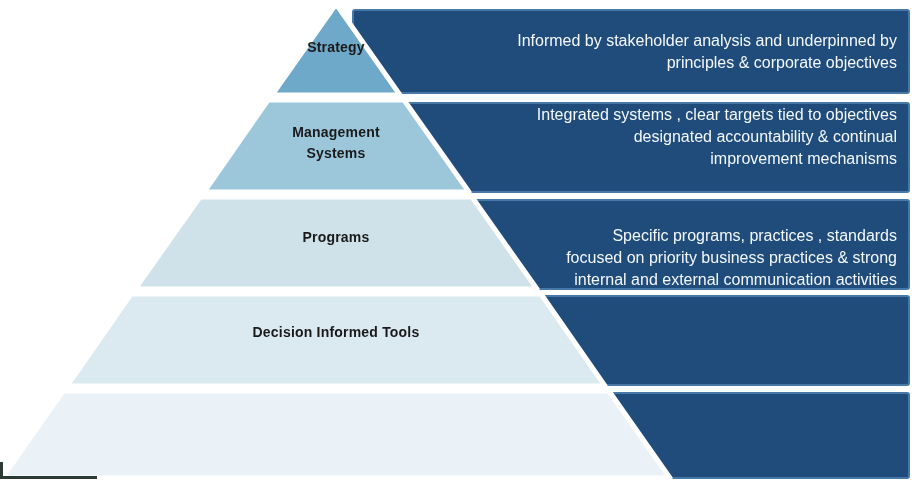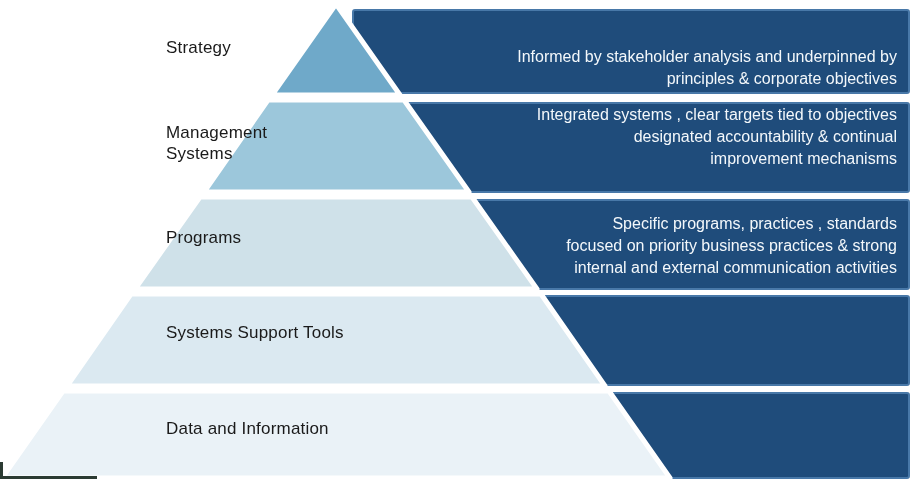--- a/index.html
+++ b/index.html
@@ -17,22 +17,22 @@
   .stage svg{position:absolute;left:0;top:0;}
   .desc-box{fill:var(--box-fill);stroke:var(--box-border);stroke-width:2;}
   .band{stroke:#FFFFFF;stroke-width:5;stroke-linejoin:round;}
   .band-1{fill:var(--level1-fill);}
   .band-2{fill:var(--level2-fill);}
   .band-3{fill:var(--level3-fill);}
   .band-4{fill:var(--level4-fill);}
   .band-5{fill:var(--level5-fill);}
   .underline{fill:var(--underline);}
   .band-label{
-    position:absolute;left:166px;width:340px;
-    font-size:17px;font-weight:normal;line-height:21px;color:var(--label-text);
+    position:absolute;left:166px;width:340px;text-align:center;
+    font-size:14px;font-weight:bold;line-height:21px;color:var(--label-text);
     white-space:pre-line;letter-spacing:.2px;
   }
   .desc-text{
     position:absolute;left:370px;right:18px;
     display:flex;align-items:center;justify-content:flex-end;
     text-align:right;white-space:pre-line;
     font-size:16px;line-height:22px;color:var(--box-text);
   }
 </style>
 </head>
@@ -56,25 +56,24 @@
       <polygon class="band band-5" points="63,391 609,391 670,478 2,478"></polygon>
     </g>
     <rect class="underline" x="0" y="476" width="97" height="3"></rect>
     <rect class="underline" x="0" y="462" width="3" height="17"></rect>
   </svg>
 
   <div class="band-label" style="top:37px">Strategy</div>
   <div class="band-label" style="top:122px">Management
 Systems</div>
   <div class="band-label" style="top:227px">Programs</div>
-  <div class="band-label" style="top:322px">Systems Support Tools</div>
-  <div class="band-label" style="top:418px">Data and Information</div>
+  <div class="band-label" style="top:322px">Decision Informed Tools</div>
 
-  <div class="desc-text" style="top:26px;height:83px">Informed by stakeholder analysis and underpinned by
+  <div class="desc-text" style="top:10px;height:83px">Informed by stakeholder analysis and underpinned by
 principles &amp; corporate objectives</div>
   <div class="desc-text" style="top:103px;height:67px">Integrated systems , clear targets tied to objectives
 designated accountability &amp; continual
 improvement mechanisms</div>
-  <div class="desc-text" style="top:192px;height:108px">Specific  programs, practices , standards
+  <div class="desc-text" style="top:204px;height:108px">Specific  programs, practices , standards
 focused on priority business practices &amp; strong
 internal and external communication activities</div>
 
 </div>
 
 </body></html>

